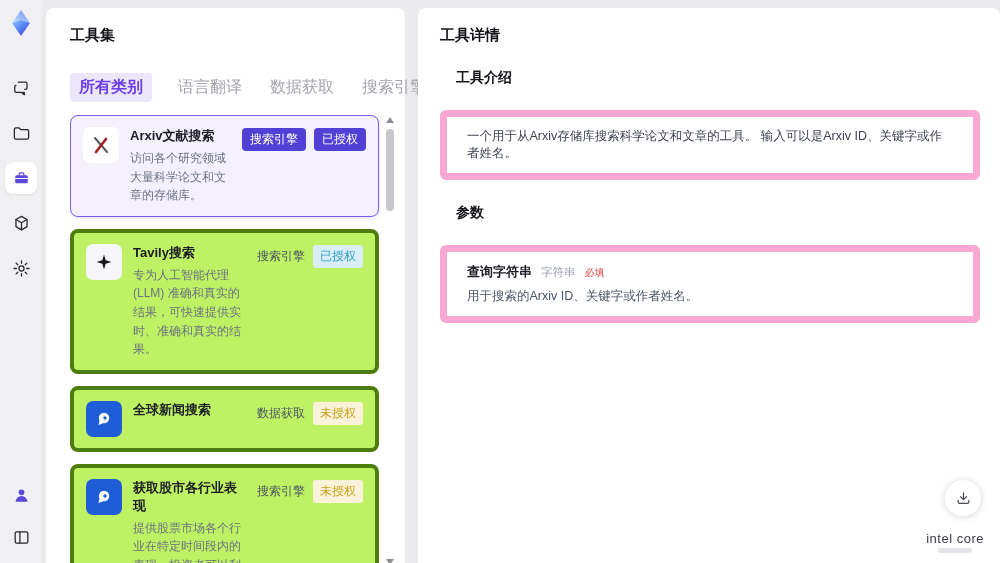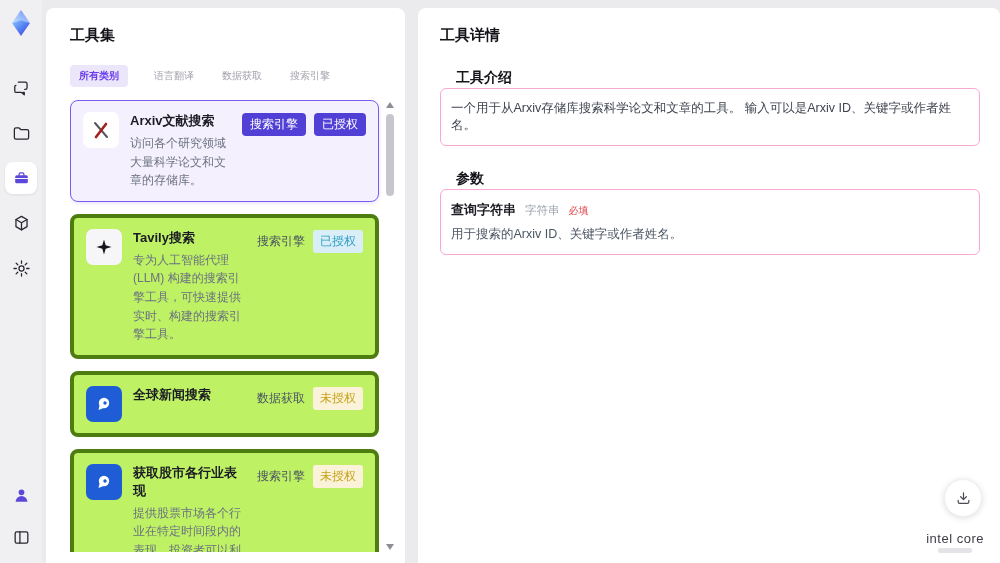--- a/index.html
+++ b/index.html
@@ -31,21 +31,21 @@
   .rail-btn.user svg { stroke:none; fill:#5b48d8; }
   
   .content { flex:1; display:flex; padding:8px 0 0 4px; gap:13px; }
   .panel {
     background:#ffffff; border-radius:8px 8px 0 0; height:555px; position:relative;
   }
   .panel-left { width:359px; padding:18px 10px 0 24px; }
   .panel-right { flex:1; padding:18px 20px 0 22px; }
   .panel-title { font-size:15px; font-weight:bold; color:#14141a; }
   
-  .tabs { display:flex; align-items:center; gap:24px; margin-top:20px; font-size:10px; }
+  .tabs { display:flex; align-items:center; gap:24px; margin-top:28px; font-size:16px; }
   .tab { color:#a4a4ad; cursor:pointer; padding:4px 2px; white-space:nowrap; }
   .tab.active { background:#ece6fb; color:#6a3de8; padding:4px 9px; border-radius:4px; font-weight:bold; }
   
   .list { margin-top:13px; position:relative; padding-right:16px; height:452px; overflow:hidden; }
   .tool-card {
     border:4px solid #4d7c0f; border-radius:8px; background:#bef264;
     padding:11px 12px; margin-bottom:12px;
     display:flex; gap:11px; cursor:pointer;
   }
   .tool-card.selected {
@@ -76,22 +76,22 @@
   }
   
   .scrollbar { position:absolute; right:0; top:2px; bottom:2px; width:10px; }
   .scroll-arrow { position:absolute; left:1px; width:0; height:0; border-left:4px solid transparent; border-right:4px solid transparent; }
   .scroll-arrow.up { top:0; border-bottom:6px solid #8e8e96; }
   .scroll-arrow.down { bottom:0; border-top:6px solid #8e8e96; }
   .scroll-thumb { position:absolute; left:1px; top:12px; width:8px; height:82px; background:#c6c6cc; border-radius:4px; }
   
   .section-heading { font-size:14px; font-weight:bold; color:#14141a; margin-top:24px;margin-left:16px; }
   .info-box {
-    border:1px solid #f9a8d4; border-radius:6px; background:#fff;
-    margin-top:1px; padding:11px 10px; font-size:12.5px; color:#3f4450;
+    border:7px solid #f9a8d4; border-radius:6px; background:#fff;
+    margin-top:23px; padding:11px 20px; font-size:12.5px; color:#3f4450;
   }
   .param-line { display:flex; align-items:baseline; gap:9px; }
   .param-name { font-size:13px; font-weight:bold; color:#1c1c24; }
   .param-type { font-size:11.5px; color:#9ca3af; }
   .param-required { font-size:10px; color:#e0474b; }
   .param-desc { font-size:12.5px; color:#4b5563; margin-top:7px; }
   
   .fab {
     position:absolute; right:18px; bottom:46px; width:38px; height:38px; border-radius:50%;
     background:#fff; box-shadow:0 1px 6px rgba(0,0,0,.14); border:1px solid #f0f0f2;
@@ -209,21 +209,21 @@
       </article>
 
       <article class="tool-card">
         <div class="tool-icon lightbg">
           <svg class="glyph" width="18" height="18" viewBox="0 0 24 24">
             <path d="M12 2l2.2 7.8L22 12l-7.8 2.2L12 22l-2.2-7.8L2 12l7.8-2.2z" fill="#15151c"></path>
           </svg>
         </div>
         <div class="tool-body">
           <div class="tool-name">Tavily搜索</div>
-          <div class="tool-desc" style="max-width:284px">专为人工智能代理 (LLM) 构建的搜索引擎工具，可快速提供实时、构建的搜索引擎工具。</div>
+          <div class="tool-desc" style="max-width:284px">专为人工智能代理 (LLM) 准确和真实的结果，可快速提供实时、准确和真实的结果。</div>
         </div>
         <div class="tool-tags">
           <span class="tag-plain">搜索引擎</span>
           <span class="tag-auth-blue">已授权</span>
         </div>
       </article>
 
       <article class="tool-card">
         <div class="tool-icon bluebg">
           <svg class="glyph" width="20" height="20" viewBox="0 0 20 20">

